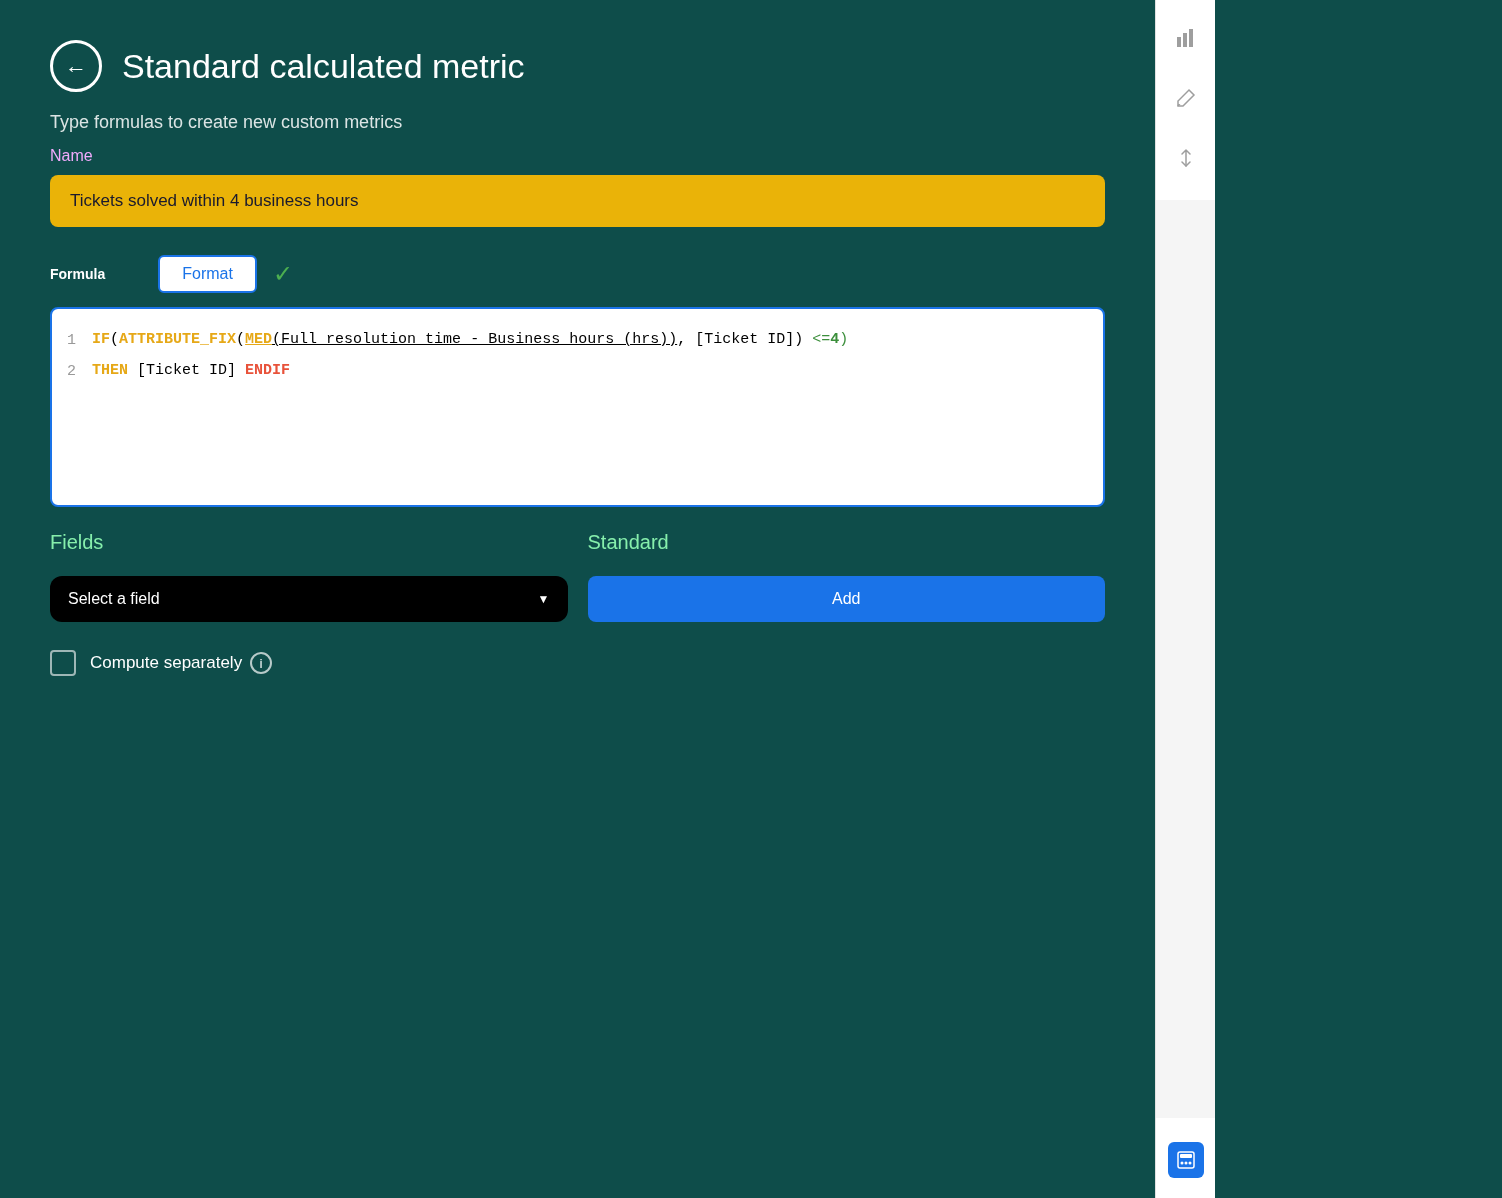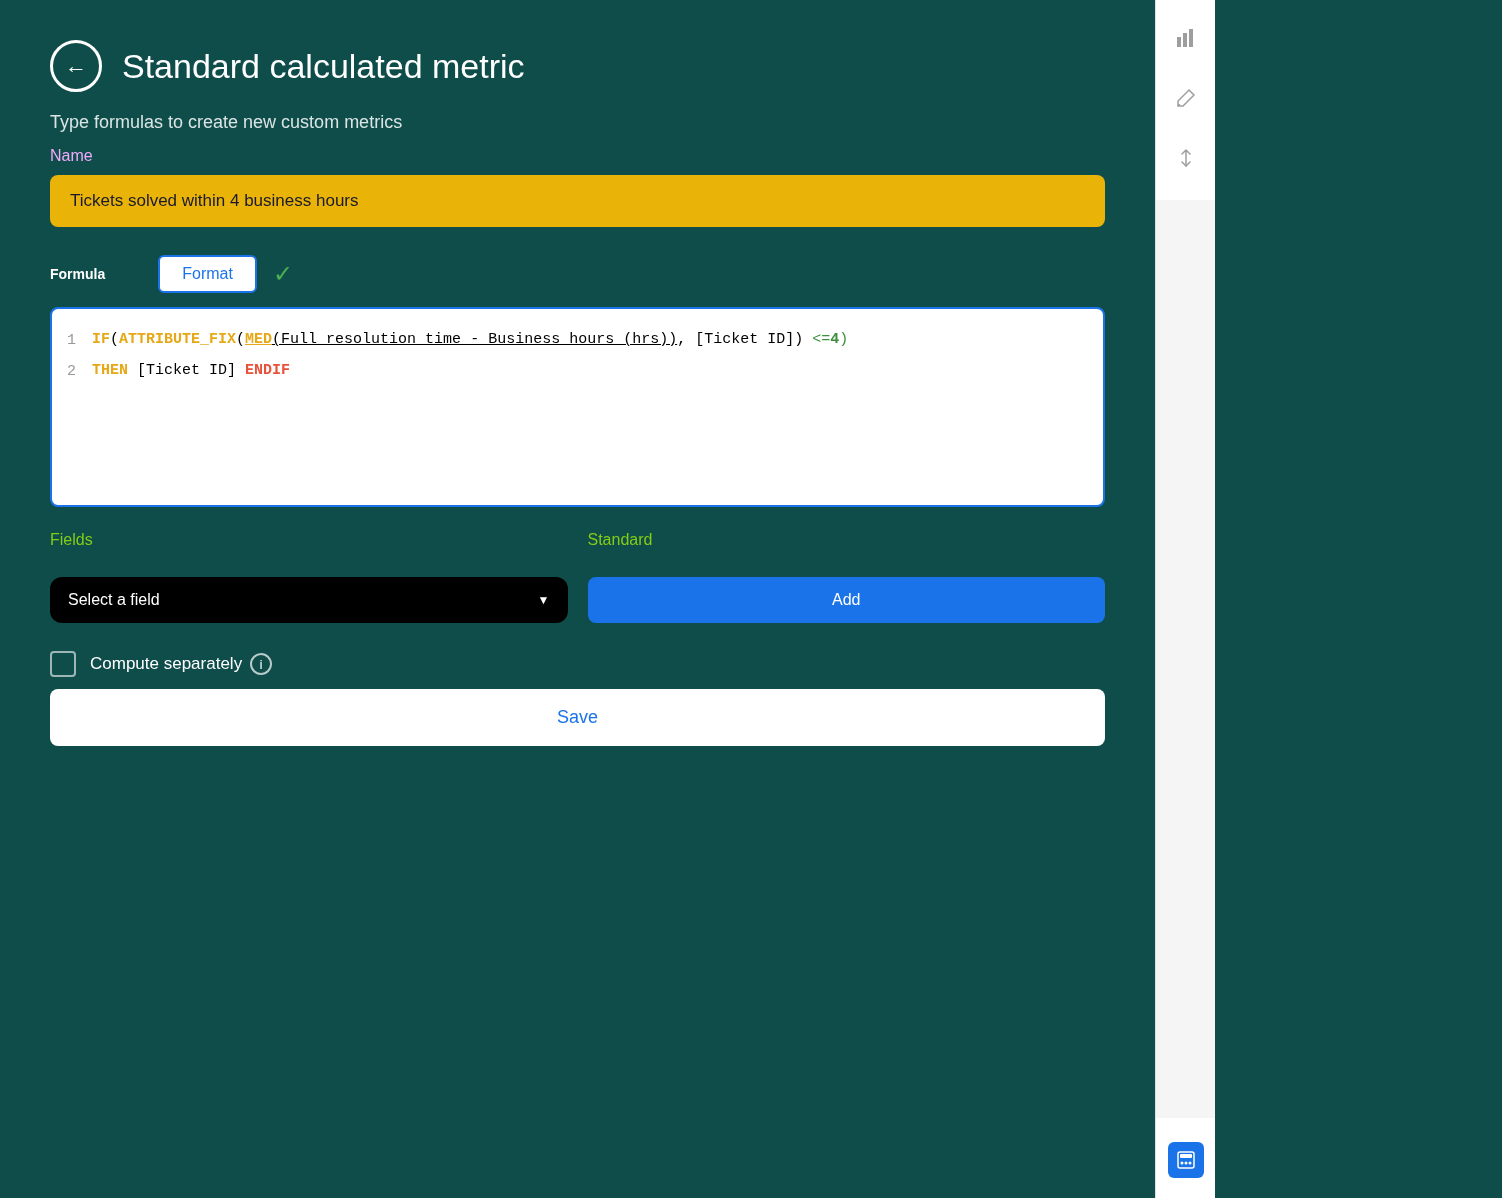--- a/index.html
+++ b/index.html
@@ -143,24 +143,24 @@
     .num-green { color: #3c8f3c; font-weight: 600; }
 
     .fields-functions {
       display: grid;
       grid-template-columns: 1fr 1fr;
       gap: 20px;
       margin-bottom: 28px;
     }
 
     .ff-section-label {
-      color: #84cc16;
-      font-size: 16px;
-      font-weight: 500;
-      margin-bottom: 28px;
+      color: #86efac;
+      font-size: 20px;
+      font-weight: 500;
+      margin-bottom: 22px;
     }
 
     .field-select {
       background: #000000;
       color: white;
       border: none;
       border-radius: 12px;
       padding: 14px 18px;
       font-size: 16px;
       width: 100%;
@@ -183,21 +183,21 @@
       font-size: 16px;
       font-weight: 500;
       width: 100%;
       cursor: pointer;
     }
 
     .compute-row {
       display: flex;
       align-items: center;
       gap: 14px;
-      margin-bottom: 12px;
+      margin-bottom: 20px;
     }
 
     .compute-checkbox {
       width: 26px;
       height: 26px;
       border: 2px solid rgba(255,255,255,0.6);
       border-radius: 4px;
       background: transparent;
       flex-shrink: 0;
       cursor: pointer;
@@ -330,21 +330,20 @@
   
   <div class="compute-row">
     <div class="compute-checkbox"></div>
     <span class="compute-label">
       <span>Compute separately</span>
       <span class="info-icon">i</span>
     </span>
   </div>
 
   
-  <button class="save-btn">Save</button>
 </div>
 
 <div class="right-sidebar">
   <div class="sidebar-icon">
     <svg width="22" height="22" viewBox="0 0 22 22" fill="none">
       <rect x="2" y="10" width="4" height="10" fill="#9e9e9e"></rect>
       <rect x="8" y="6" width="4" height="14" fill="#9e9e9e"></rect>
       <rect x="14" y="2" width="4" height="18" fill="#9e9e9e"></rect>
     </svg>
   </div>

